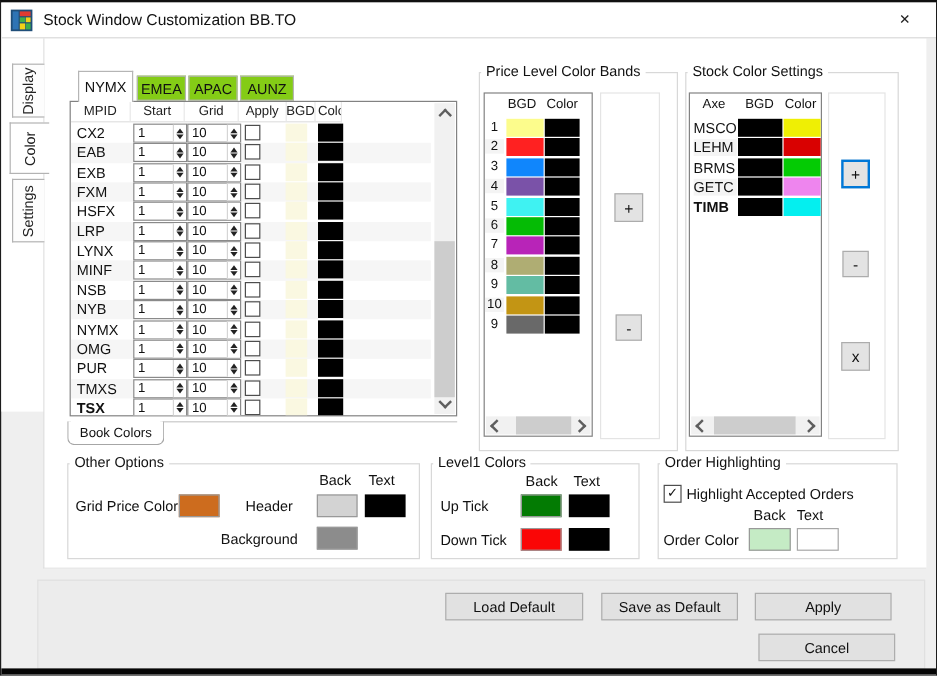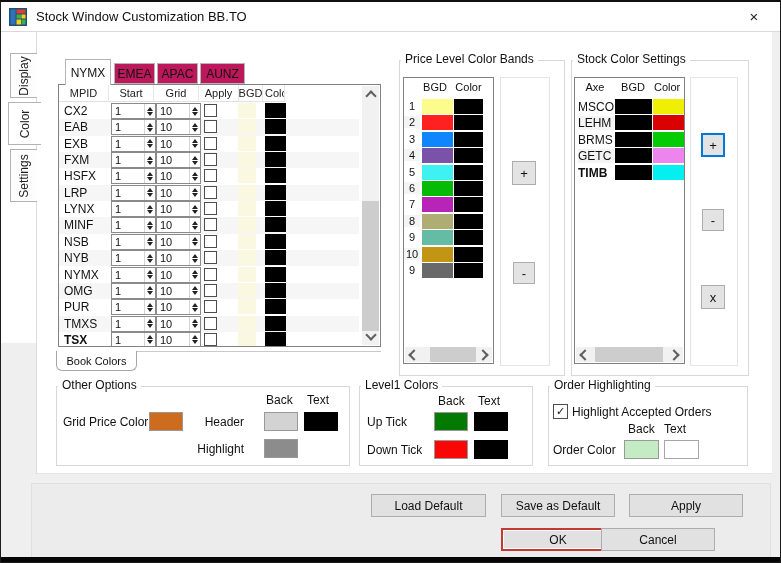--- a/index.html
+++ b/index.html
@@ -16,21 +16,21 @@
     border-left:1px solid #DCDCDC;border-bottom:1px solid #E4E4E4;}
   .rail{position:absolute;left:0;top:29px;width:35px;height:312px;background:#fff;}
   
   .side-tab{position:absolute;left:9px;width:26px;background:#FDFDFD;border:1px solid #B3B3B3;
     border-right:none;display:flex;align-items:center;justify-content:center;z-index:6;}
   .side-tab span{transform:rotate(-90deg);white-space:nowrap;font-size:12px;color:#222;}
   .st0{top:51px;height:43px}
   .st1{top:100px;height:41px;left:7px;width:32px;background:#fff;}
   .st2{top:147px;height:51px}
   
-  .rtab{position:absolute;top:61px;height:21px;background:#be185d;border:1px solid #B5B5B5;
+  .rtab{position:absolute;top:61px;height:21px;background:#84cc16;border:1px solid #B5B5B5;
     display:flex;align-items:center;justify-content:center;font-size:12px;z-index:2;box-sizing:border-box;}
   .rt0{left:64px;width:46px;top:57px;height:26px;background:#fff;border-bottom:none;z-index:4;}
   .rt1{left:113px;width:41px}.rt2{left:156px;width:41px}.rt3{left:199px;width:45px}
   
   .bframe{position:absolute;left:57px;top:82px;width:323px;height:263px;border:1px solid #828282;
     background:#fff;overflow:hidden;z-index:3;box-sizing:border-box;}
   .bhead{position:absolute;top:0;height:17px;font-size:11px;color:#222;display:flex;align-items:center;
     justify-content:center;border-bottom:1px solid #E0E0E0;border-right:1px solid #E8E8E8;overflow:hidden;white-space:nowrap;box-sizing:border-box;}
   .hb0{left:0;width:50px}.hb1{left:50px;width:45px}.hb2{left:95px;width:45px}
   .hb3{left:140px;width:40px}.hb4{left:180px;width:24px}.hb5{left:204px;width:22px;justify-content:flex-start;padding-left:2px}
@@ -565,21 +565,21 @@
 
   <div class="grp" style="left:55px;top:384px;width:292px;height:78px"></div>
   <span class="glabel" style="left:57px;top:376px">Other Options</span>
   <span class="lbl" style="left:265px;top:391px">Back</span>
   <span class="lbl" style="left:306px;top:391px">Text</span>
   <span class="lbl" style="left:62px;top:413px">Grid Price Color</span>
   <span class="csw" style="left: 148px; top: 410px; background: rgb(205, 108, 30);"></span>
   <span class="lbl" style="left:195px;top:413px;width:48px;text-align:right">Header</span>
   <span class="csw" style="left: 263px; top: 410px; background: rgb(211, 211, 211);"></span>
   <span class="csw noborder" style="left: 303px; top: 410px; background: rgb(0, 0, 0);"></span>
-  <span class="lbl" style="left:183px;top:440px;width:60px;text-align:right">Highlight</span>
+  <span class="lbl" style="left:183px;top:440px;width:60px;text-align:right">Background</span>
   <span class="csw" style="left: 263px; top: 437px; background: rgb(140, 140, 140);"></span>
 
   <div class="grp" style="left:358px;top:384px;width:172px;height:78px"></div>
   <span class="glabel" style="left:360px;top:376px">Level1 Colors</span>
   <span class="lbl" style="left:437px;top:392px">Back</span>
   <span class="lbl" style="left:477px;top:392px">Text</span>
   <span class="lbl" style="left:366px;top:413px">Up Tick</span>
   <span class="csw" style="left: 433px; top: 410px; background: rgb(3, 123, 3);"></span>
   <span class="csw noborder" style="left: 473px; top: 410px; background: rgb(0, 0, 0);"></span>
   <span class="lbl" style="left:366px;top:441px">Down Tick</span>
@@ -593,17 +593,16 @@
   <span class="lbl" style="left:627px;top:420px">Back</span>
   <span class="lbl" style="left:663px;top:420px">Text</span>
   <span class="lbl" style="left:552px;top:441px">Order Color</span>
   <span class="csw" style="left: 623px; top: 438px; width: 35px; background: rgb(197, 235, 197);"></span>
   <span class="csw" style="left: 663px; top: 438px; width: 35px; border-color: rgb(167, 167, 167); background: rgb(255, 255, 255);"></span>
 
   <div class="footer"></div>
   <div class="btn" style="left:370px;top:492px;width:115px">Load Default</div>
   <div class="btn" style="left:500px;top:492px;width:114px">Save as Default</div>
   <div class="btn" style="left:628px;top:492px;width:114px">Apply</div>
-  <div class="btn ok" style="left:500px;top:526px;width:114px">OK</div>
-  <div class="btn" style="left:600px;top:526px;width:114px">Cancel</div>
+  <div class="btn" style="left:631px;top:526px;width:114px">Cancel</div>
 
   <div class="bstrip"></div>
 </div>
 
 </body></html>

